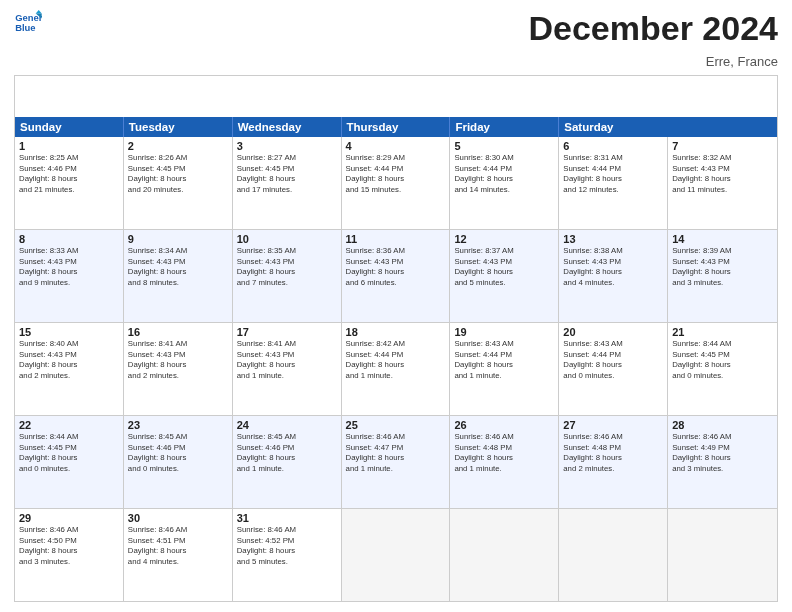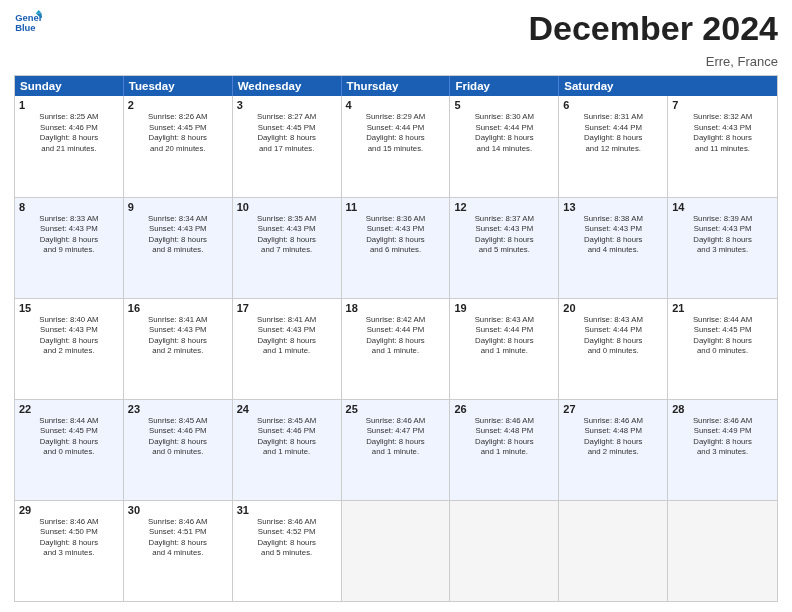--- a/index.html
+++ b/index.html
@@ -49,20 +49,21 @@
     .calendar {
       flex: 1;
       display: flex;
       flex-direction: column;
       border: 1px solid #ccc;
     }
     .cal-header {
       display: grid;
       grid-template-columns: repeat(7, 1fr);
       background: #1a5fb4;
+      margin-top: 41px;
     }
     .cal-header-cell {
       color: #fff;
       font-size: 11.5px;
       font-weight: bold;
       padding: 4px 5px;
       text-align: left;
       border-right: 1px solid #4a7fd4;
     }
     .cal-header-cell:last-child { border-right: none; }
@@ -93,21 +94,20 @@
       font-size: 11px;
       font-weight: bold;
       color: #222;
       margin-bottom: 1px;
       display: block;
     }
     .cell-text {
       font-size: 7.8px;
       color: #333;
       line-height: 1.35;
-      text-align: center;
     }
   </style>
 </head>
 <body>
 
 <div class="page">
   <div class="header">
     <div class="logo">
       <svg class="logo-icon" viewBox="0 0 32 28" xmlns="http://www.w3.org/2000/svg">
         <text x="1" y="13" font-size="11" font-weight="bold" fill="#1a5fb4" font-family="Arial">General</text>

